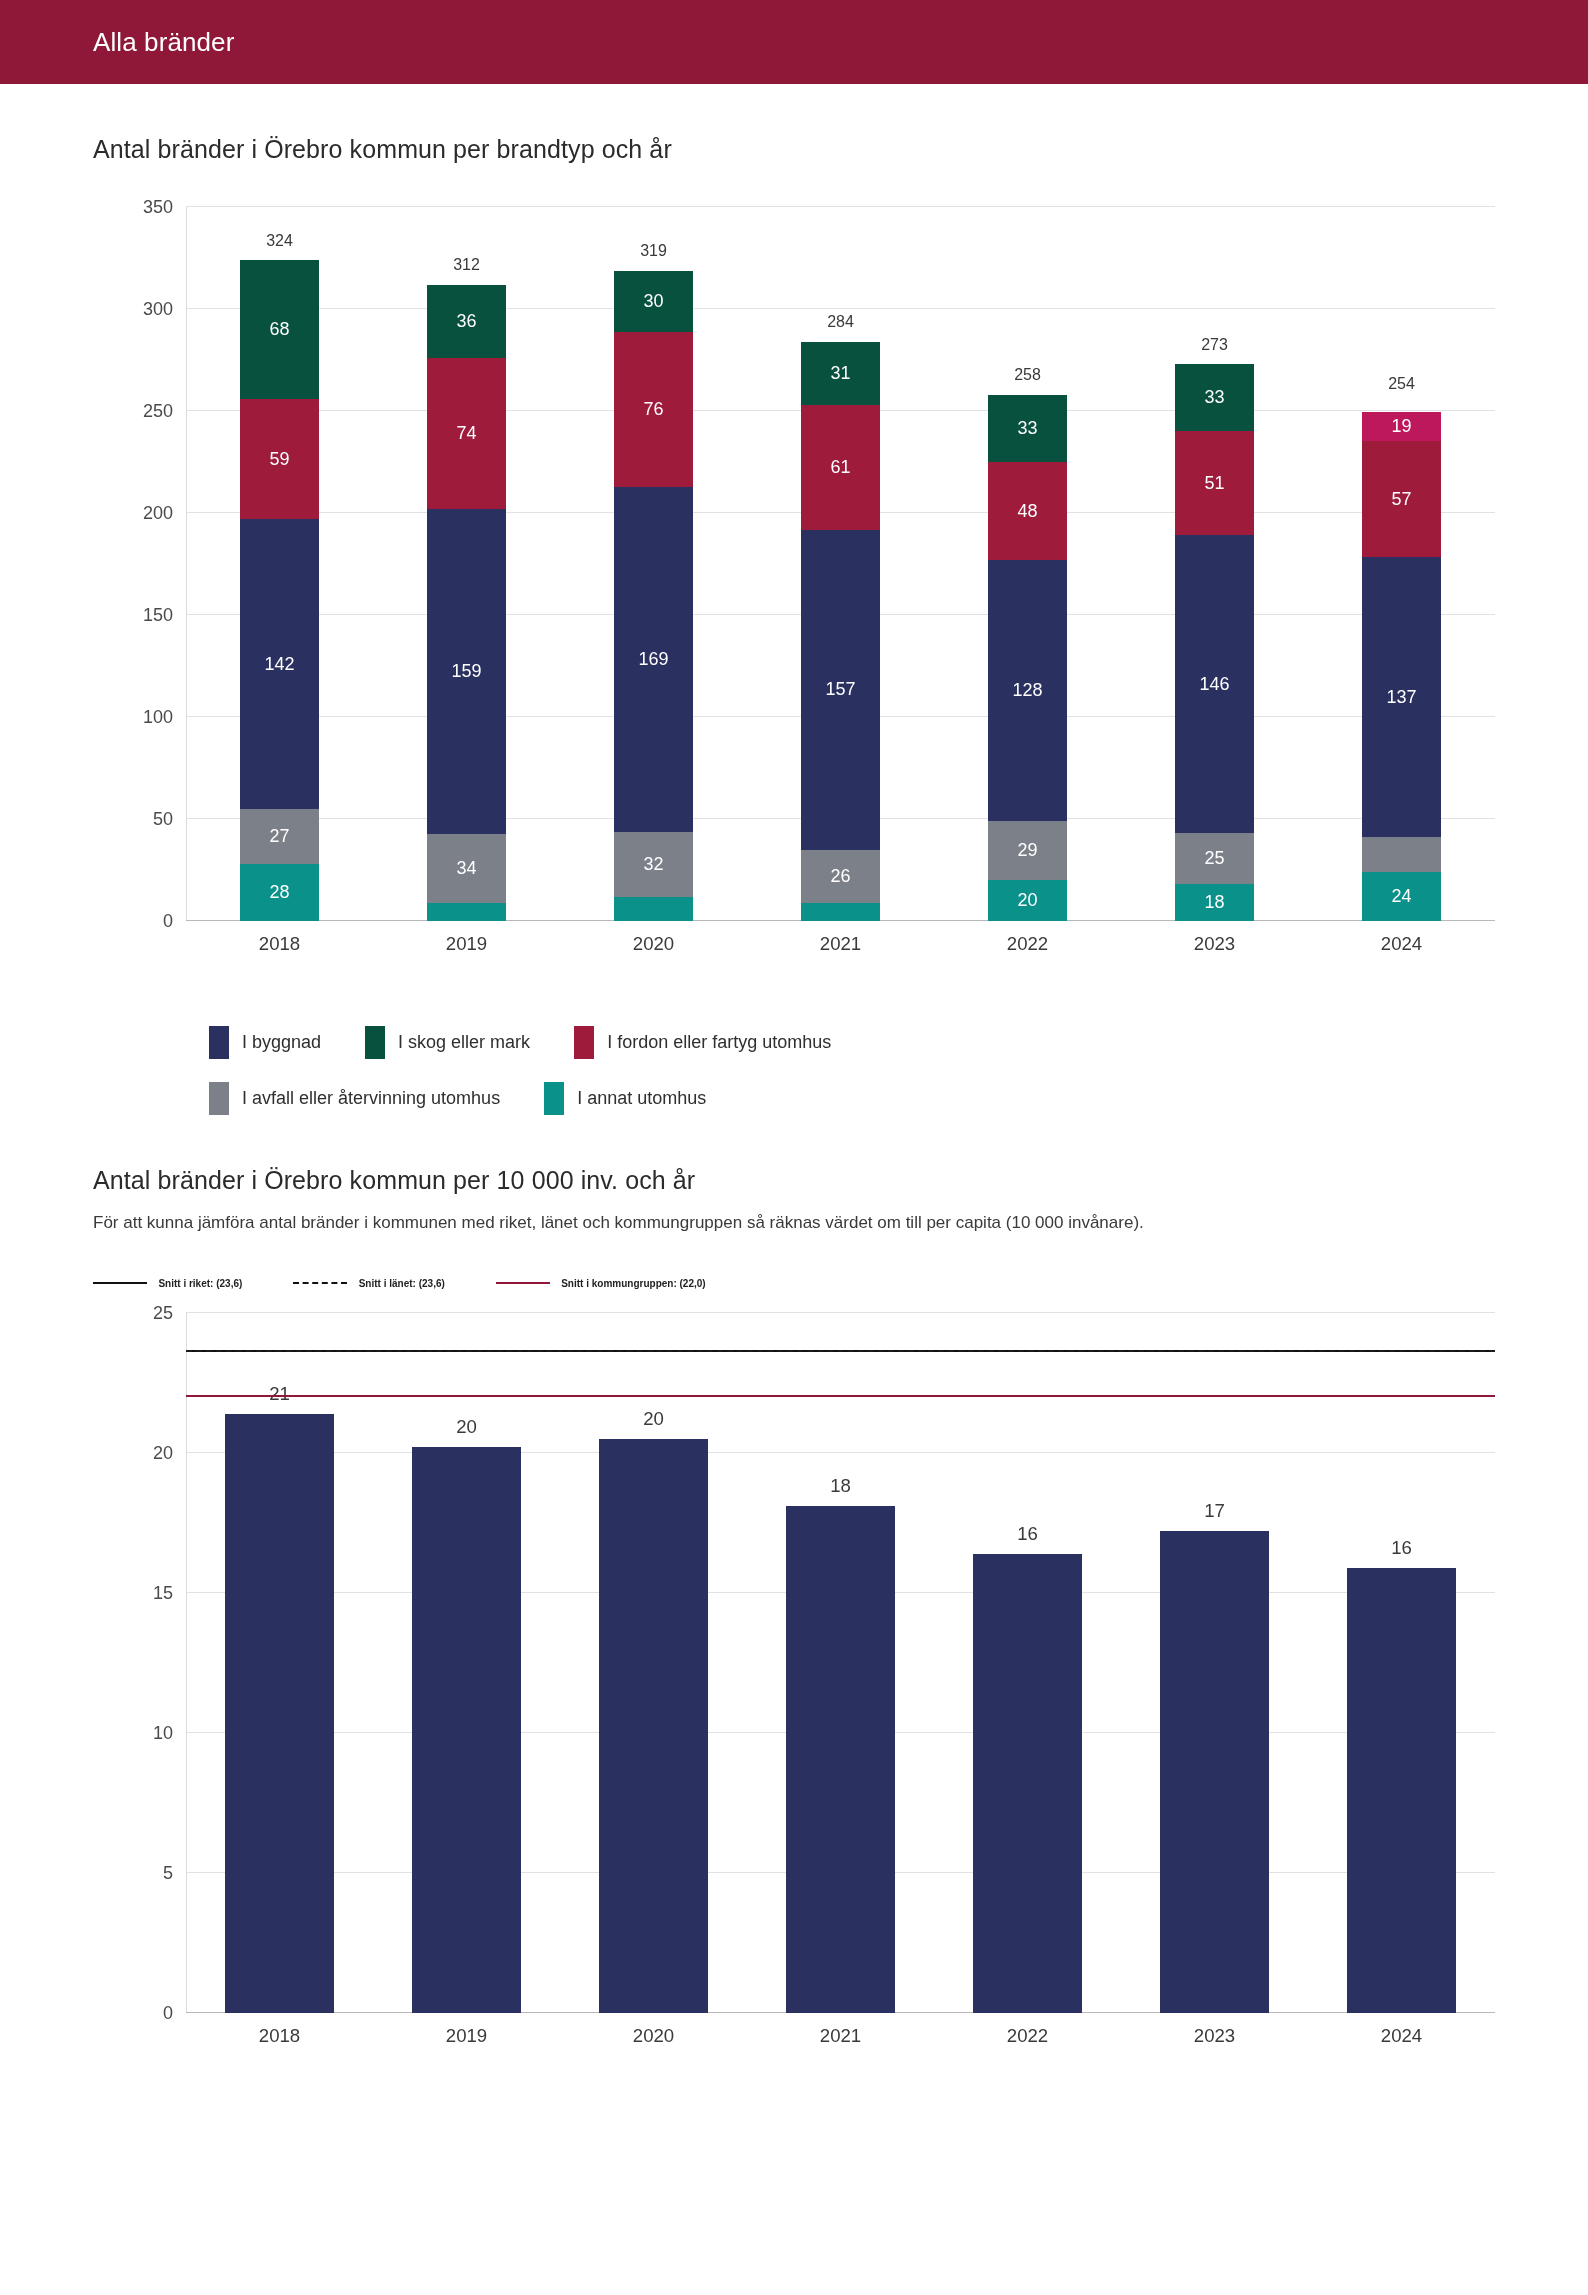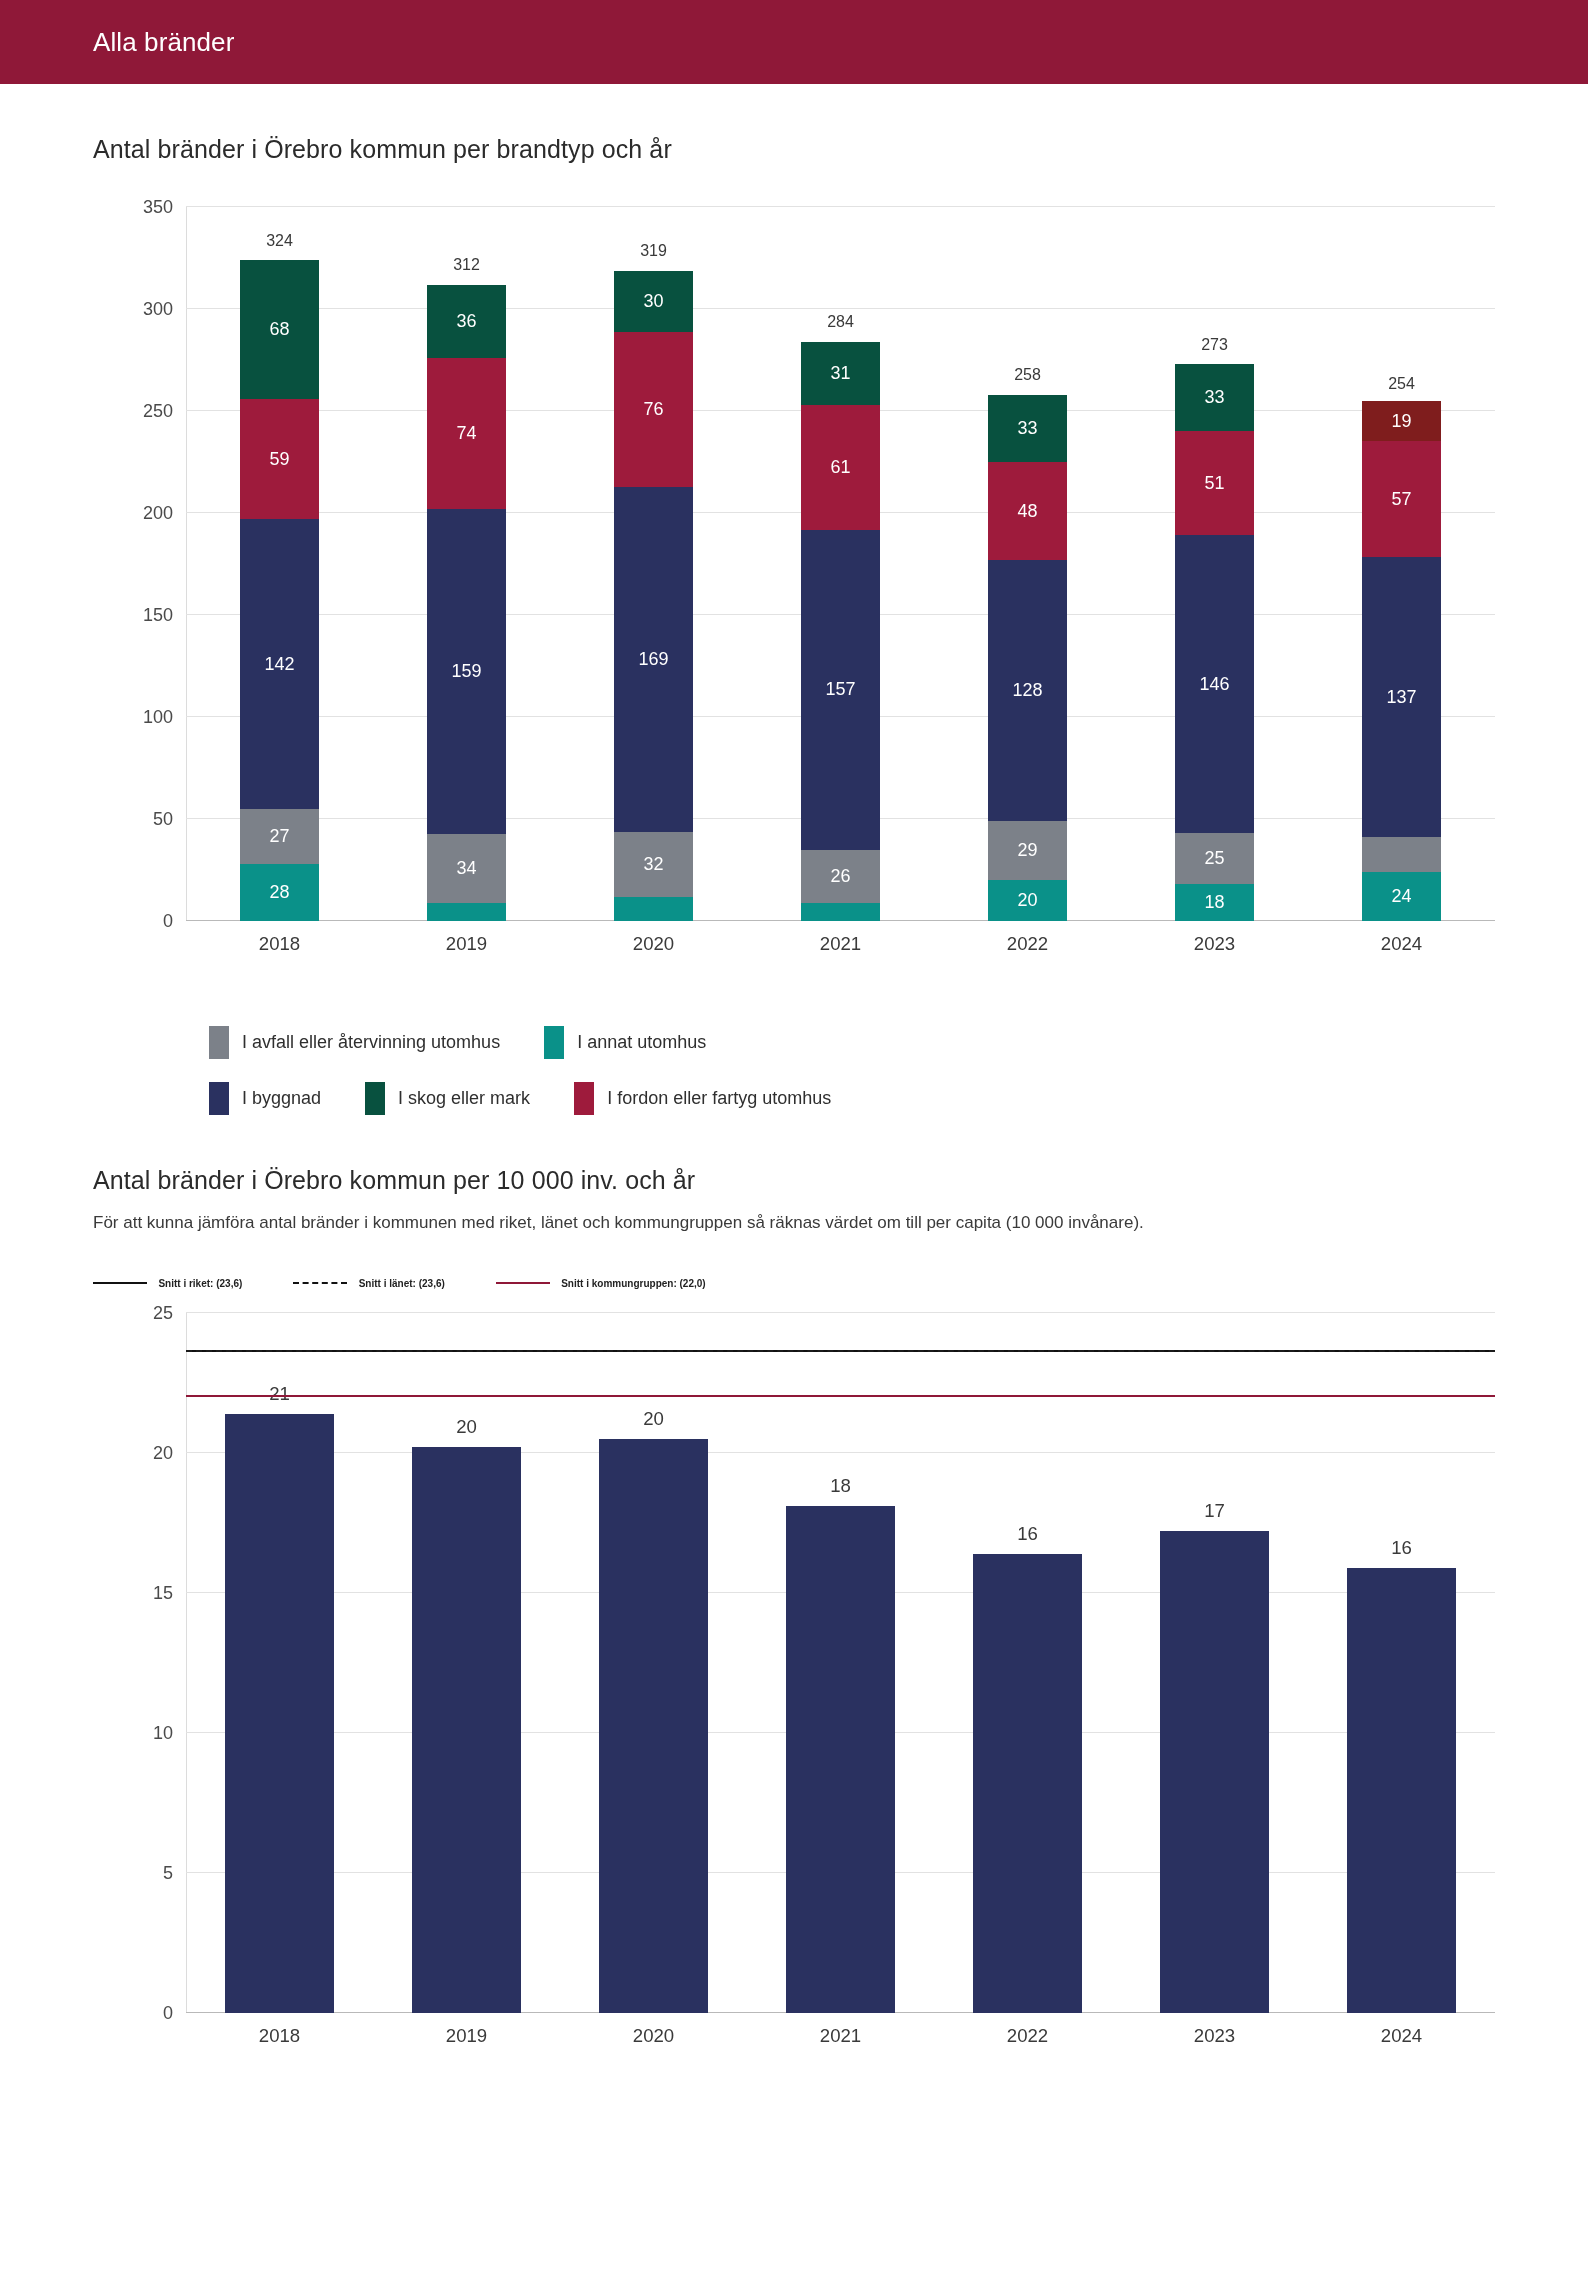--- a/index.html
+++ b/index.html
@@ -313,21 +313,21 @@
                 <div class="seg" style="height: 67px; background: rgb(8, 81, 63);">33</div>
                 <div class="seg" style="height: 104px; background: rgb(158, 27, 60);">51</div>
                 <div class="seg" style="height: 298px; background: rgb(42, 49, 96);">146</div>
                 <div class="seg" style="height: 51px; background: rgb(124, 129, 137);">25</div>
                 <div class="seg" style="height: 37px; background: rgb(10, 145, 137);">18</div>
               </div>
               <div class="total-label" style="bottom: 567px;">273</div>
             </div>
             <div class="barslot">
               <div class="bar">
-                <div class="seg" style="height: 40px; background: #7f1d1d;">19</div>
+                <div class="seg" style="height: 29px; background: #be185d;">19</div>
                 <div class="seg" style="height: 116px; background: rgb(158, 27, 60);">57</div>
                 <div class="seg" style="height: 280px; background: rgb(42, 49, 96);">137</div>
                 <div class="seg" style="height: 35px; background: rgb(124, 129, 137);"></div>
                 <div class="seg" style="height: 49px; background: rgb(10, 145, 137);">24</div>
               </div>
               <div class="total-label" style="bottom: 528px;">254</div>
             </div>
           </div>
         </div>
       <div class="xlabels" id="c1-xlabels" style="top: 726px;">
@@ -337,40 +337,40 @@
           <div class="xlabel">2021</div>
           <div class="xlabel">2022</div>
           <div class="xlabel">2023</div>
           <div class="xlabel">2024</div>
         </div>
     </div>
 
     <div class="legend1" id="c1-legend">
         <div class="legend-row">
           <div class="legend-item">
+            <span class="legend-swatch" style="background: rgb(42, 49, 96);"></span>
+            <span class="legend-text">I byggnad</span>
+          </div>
+          <div class="legend-item">
+            <span class="legend-swatch" style="background: rgb(8, 81, 63);"></span>
+            <span class="legend-text">I skog eller mark</span>
+          </div>
+          <div class="legend-item">
+            <span class="legend-swatch" style="background: rgb(158, 27, 60);"></span>
+            <span class="legend-text">I fordon eller fartyg utomhus</span>
+          </div>
+        </div>
+        <div class="legend-row">
+          <div class="legend-item">
             <span class="legend-swatch" style="background: rgb(124, 129, 137);"></span>
             <span class="legend-text">I avfall eller återvinning utomhus</span>
           </div>
           <div class="legend-item">
             <span class="legend-swatch" style="background: rgb(10, 145, 137);"></span>
             <span class="legend-text">I annat utomhus</span>
-          </div>
-        </div>
-        <div class="legend-row">
-          <div class="legend-item">
-            <span class="legend-swatch" style="background: rgb(42, 49, 96);"></span>
-            <span class="legend-text">I byggnad</span>
-          </div>
-          <div class="legend-item">
-            <span class="legend-swatch" style="background: rgb(8, 81, 63);"></span>
-            <span class="legend-text">I skog eller mark</span>
-          </div>
-          <div class="legend-item">
-            <span class="legend-swatch" style="background: rgb(158, 27, 60);"></span>
-            <span class="legend-text">I fordon eller fartyg utomhus</span>
           </div>
         </div>
       </div>
   </div>
 
   <div class="section">
     <h2 class="chart-title">Antal bränder i Örebro kommun per 10 000 inv. och år</h2>
     <p class="chart-subtitle">För att kunna jämföra antal bränder i kommunen med riket, länet och kommungruppen så räknas värdet om till per capita (10 000 invånare).</p>
 
     <div class="c2-legend" id="c2-legend">

